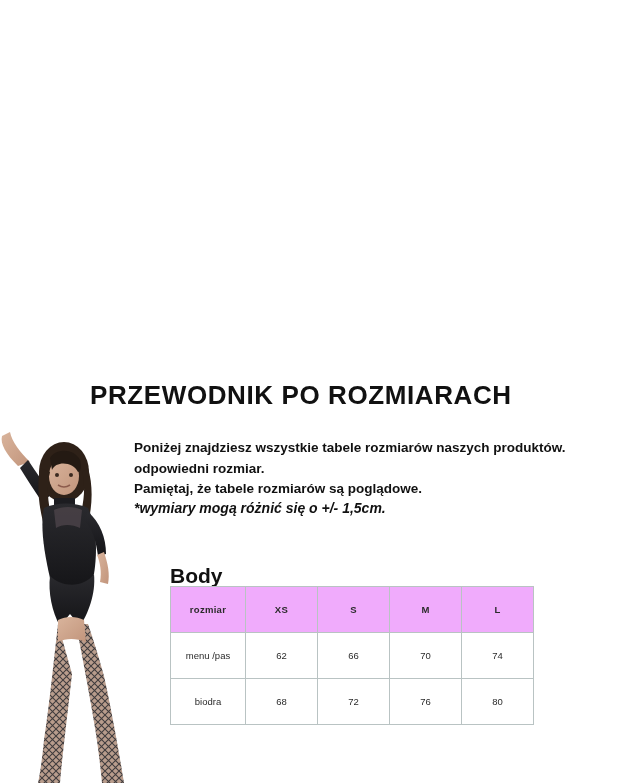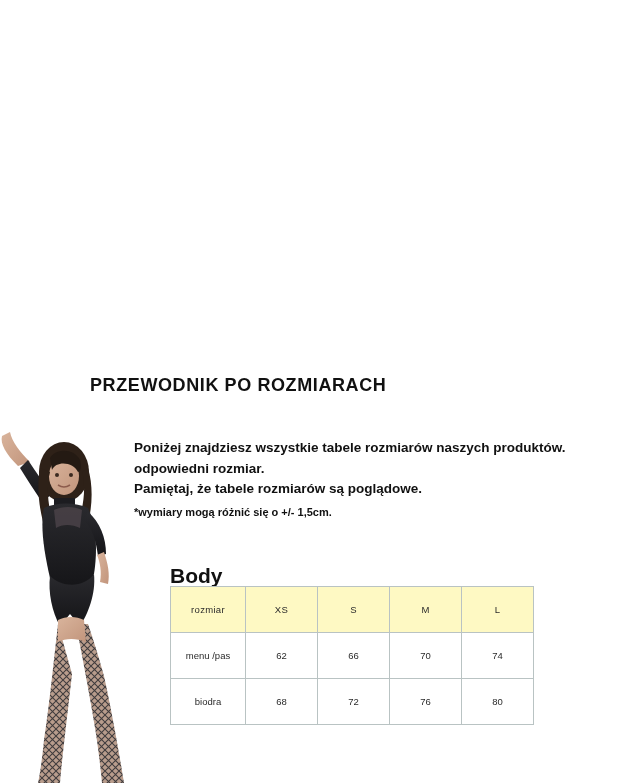--- a/index.html
+++ b/index.html
@@ -32,45 +32,46 @@
     overflow: hidden;
     pointer-events: none;
   }
   .model svg { display: block; }
 
   
   .main-title {
     position: absolute;
     left: 90px;
     top: 363px;
-    font-size: 18px;
+    font-size: 26px;
     font-weight: bold;
     letter-spacing: 0.6px;
     color: #111111;
     white-space: nowrap;
   }
 
   
   .intro {
     position: absolute;
     left: 134px;
     top: 438px;
     width: 490px;
   }
   .intro-line {
     font-size: 13.5px;
     font-weight: bold;
     line-height: 20.5px;
     color: #111111;
   }
   .intro-note {
-    margin-top: 6px;
-    font-size: 11px;
-    font-weight: bold;
-    color: #111111;
+    margin-top: 0;
+    font-size: 14px;
+    font-weight: bold;
+    color: #111111;
+    font-style: italic;
   }
 
   
   .section-title {
     position: absolute;
     left: 170px;
     top: 547px;
     font-size: 21px;
     font-weight: bold;
     color: #111111;
@@ -92,22 +93,22 @@
   table.size-table td {
     border: 1px solid #b9c3c3;
     text-align: center;
     vertical-align: middle;
     font-size: 9.5px;
     color: #2a2a2a;
     height: 45px;
     padding: 0 2px;
   }
   table.size-table thead th {
-    background: #fef9c3;
-    font-weight: normal;
+    background: #f0abfc;
+    font-weight: bold;
     color: #2b2b2b;
     letter-spacing: 0.3px;
   }
   table.size-table tbody td {
     background: #ffffff;
     font-weight: normal;
   }
   table.size-table tbody td.rowhead {
     color: #2a2a2a;
   }

